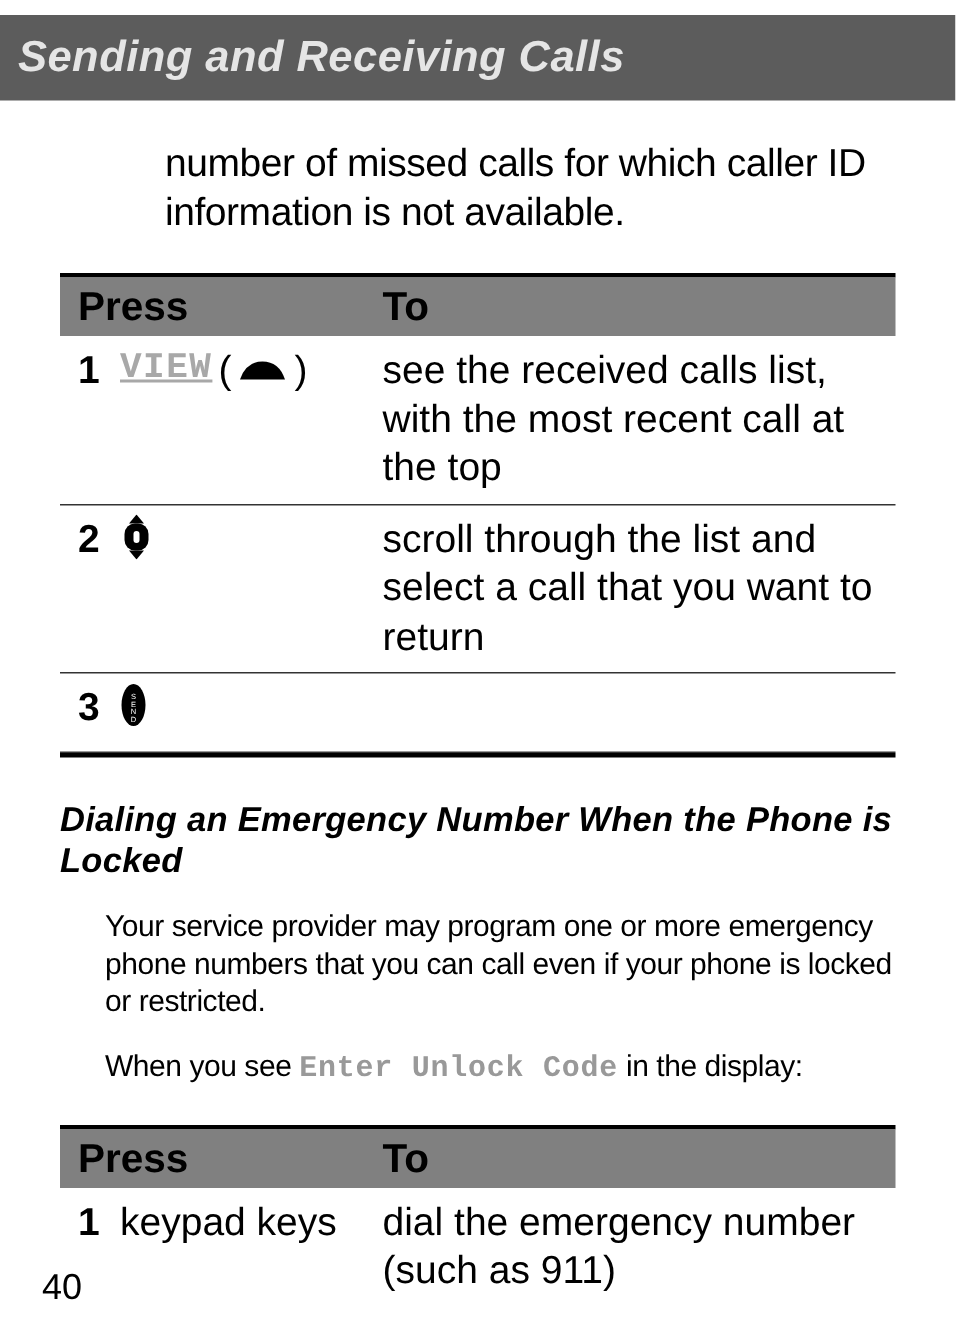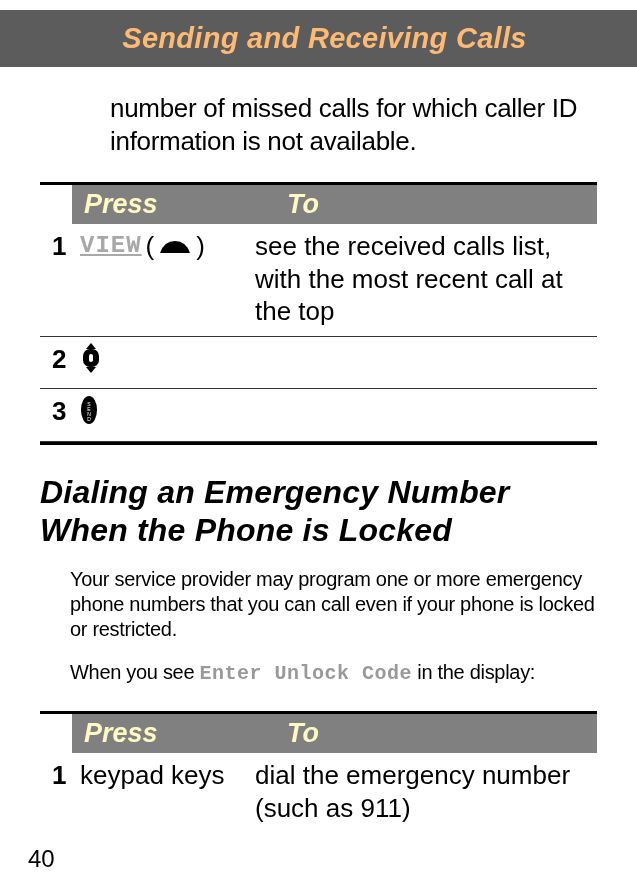--- a/index.html
+++ b/index.html
@@ -7,52 +7,49 @@
       width: 637px;
       height: 895px;
       background: #fff;
       font-family: "Helvetica Neue", Helvetica, Arial, sans-serif;
       color: #000;
       position: relative;
       overflow: hidden;
     }
     .banner {
       background: #5c5c5c;
-      color: #fdba74;
+      color: #e5e5e5;
       font-style: italic;
       font-weight: bold;
       font-size: 29px;
       padding: 12px 0 12px 12px;
       margin-top: 10px;
-      text-align: center;
       letter-spacing: 0.3px;
     }
     .content {
       padding: 0 40px 0 40px;
     }
     .continuation {
       font-size: 26px;
       font-weight: 300;
       line-height: 1.25;
       margin: 25px 0 6px 70px;
       letter-spacing: -0.3px;
     }
     .table {
       margin: 25px 0 0 0;
       border-top: 3px solid #000;
     }
     .thead {
       display: flex;
       background: #808080;
-      color: #fef9c3;
-      font-weight: bold;
-      font-style: italic;
+      color: #000000;
+      font-weight: bold;
       font-size: 27px;
       padding: 4px 0;
-      margin-left: 32px;
     }
     .th1 { width: 215px; padding-left: 12px; }
     .th2 { flex: 1; }
     .trow {
       display: flex;
       border-bottom: 1px solid #333;
       padding: 6px 0 8px 0;
       font-size: 26px;
       font-weight: 300;
       line-height: 1.25;
@@ -92,21 +89,21 @@
       display: inline-block;
       vertical-align: middle;
     }
     .send-icon {
       display: inline-block;
       vertical-align: middle;
     }
     .heading {
       font-style: italic;
       font-weight: bold;
-      font-size: 32px;
+      font-size: 23px;
       line-height: 1.2;
       margin: 28px 0 18px 0;
       letter-spacing: 0.2px;
     }
     .para {
       font-size: 20px;
       font-weight: 300;
       line-height: 1.25;
       margin: 0 0 18px 30px;
       letter-spacing: -0.3px;
@@ -164,20 +161,21 @@
           <span class="scroll-icon">
             <svg width="22" height="30" viewBox="0 0 22 30">
               <rect x="3" y="6" width="16" height="18" rx="7" fill="#000"></rect>
               <polygon points="11,0 6,6 16,6" fill="#000"></polygon>
               <polygon points="11,30 6,24 16,24" fill="#000"></polygon>
               <rect x="9" y="11" width="4" height="8" rx="2" fill="#fff"></rect>
             </svg>
           </span>
         </span>
       </div>
+      <div class="td2">scroll through the list and select a call that you want to return</div>
     </div>
 
     <div class="trow">
       <div class="td1">
         <span class="num">3</span>
         <span class="key">
           <span class="send-icon">
             <svg width="18" height="30" viewBox="0 0 18 30">
               <ellipse cx="9" cy="15" rx="8" ry="14" fill="#000"></ellipse>
               <text x="9" y="11" font-size="5" fill="#fff" text-anchor="middle" font-family="Arial">S</text>

